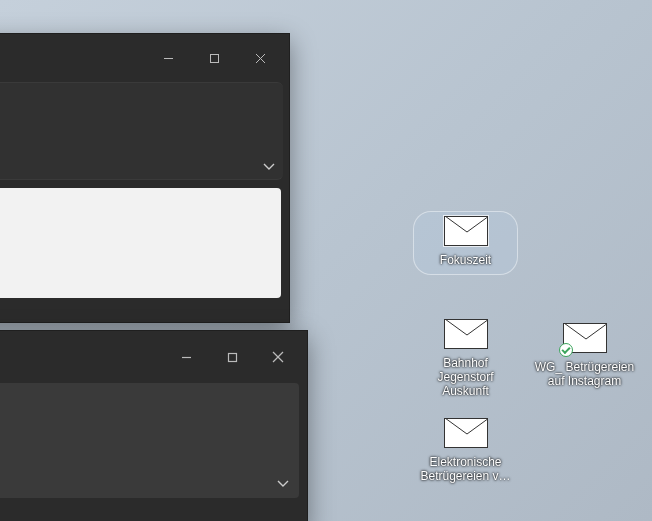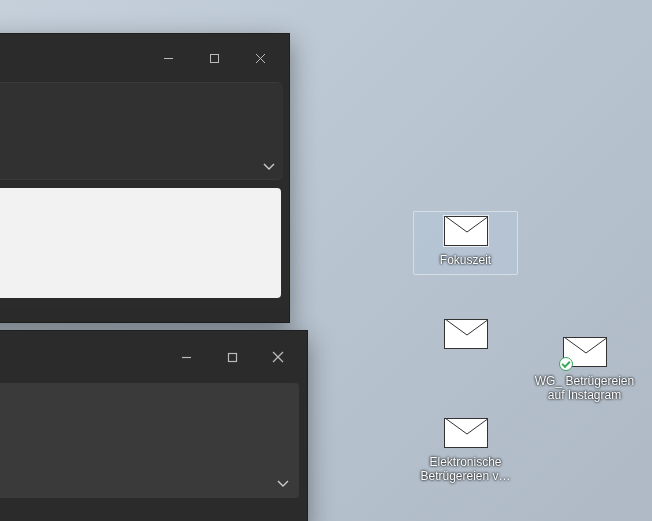--- a/index.html
+++ b/index.html
@@ -138,38 +138,39 @@
     color: #ccc;
   }
 
   .chev svg, .ribbon-collapse svg { stroke:#ccc; }
 </style>
 </head>
 <body>
 
 <div class="desktop">
 
-  <div class="icon-item selected" style="left:413px; top:211px;">
+  <div class="icon-item selected" style="left:413px; top:211px;border-radius:18px;">
     <div class="env-box">
       <svg width="44" height="30">
           <polyline points="0,0 22,16 44,0" fill="none" stroke="#333" stroke-width="1"></polyline>
         </svg>
     </div>
     <div class="icon-label">Fokuszeit</div>
   </div>
 
   <div class="icon-item" style="left:413px; top:319px;">
     <div class="env-box">
       <svg width="44" height="30">
           <polyline points="0,0 22,16 44,0" fill="none" stroke="#333" stroke-width="1"></polyline>
         </svg>
     </div>
-  </div>
-
-  <div class="icon-item" style="left:532px; top:337px;justify-content:space-between;">
+    <div class="icon-label">Bahnhof Jegenstorf Auskunft</div>
+  </div>
+
+  <div class="icon-item" style="left:532px; top:323px;justify-content:space-between;">
     <div class="env-box">
       <svg width="44" height="30">
           <polyline points="0,0 22,16 44,0" fill="none" stroke="#333" stroke-width="1"></polyline>
         </svg>
       <div class="overlay-badge"></div>
     </div>
     <div class="icon-label">WG_ Betrügereien auf Instagram</div>
   </div>
 
   <div class="icon-item" style="left:413px; top:418px;">

